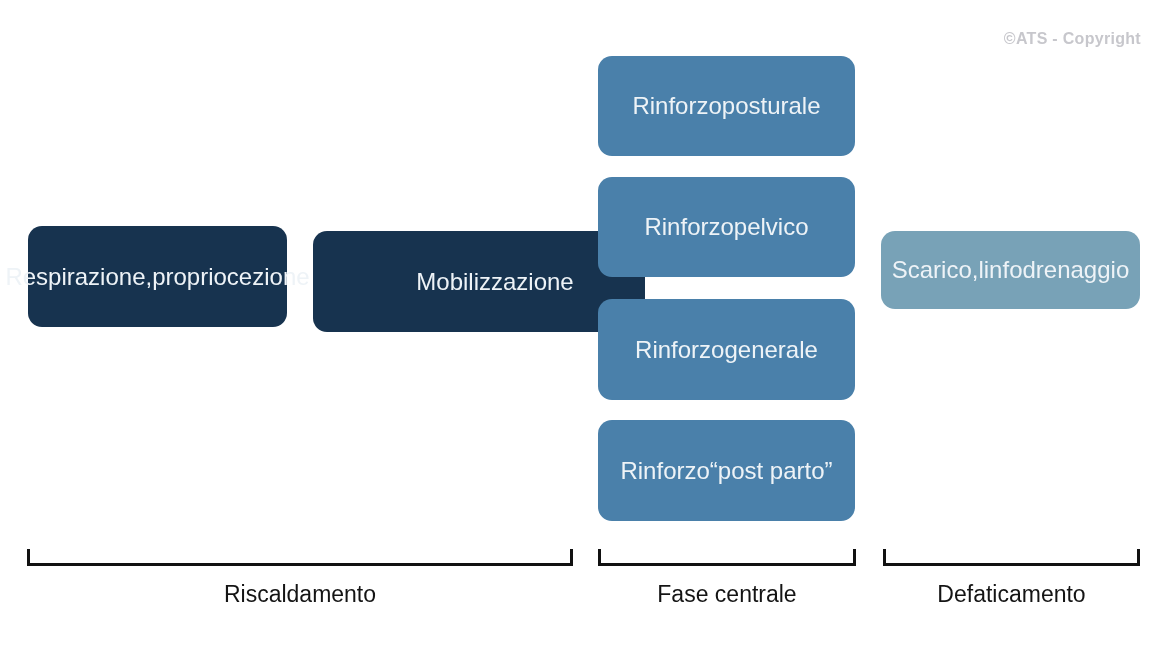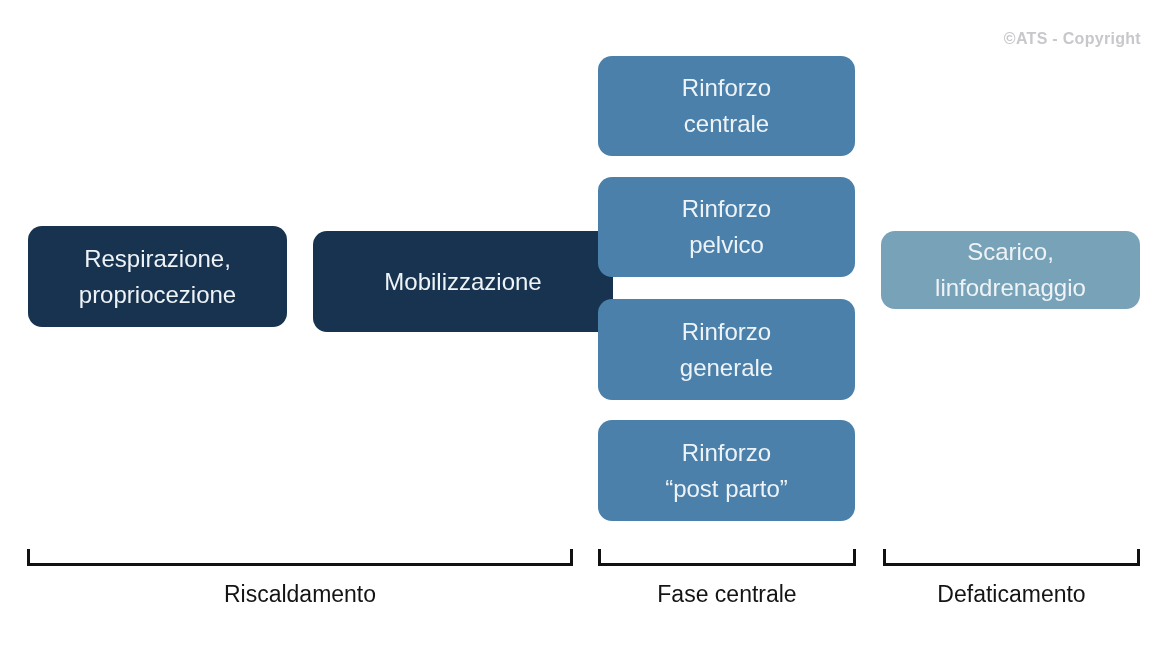--- a/index.html
+++ b/index.html
@@ -22,36 +22,36 @@
     font-size: 16px;
     font-weight: 700;
     letter-spacing: 0.3px;
     color: var(--watermark, #c7c7cc);
     margin-left: 26px;
   }
   .box {
     position: absolute;
     border-radius: 14px;
     display: flex;
-    flex-direction: column;
+    flex-direction: row;
     align-items: center;
     justify-content: center;
     text-align: center;
     color: var(--box-text, #eef3f7);
     font-size: 24px;
     line-height: 36px;
     font-weight: 400;
   }
   .box span { display: block; }
   .dark   { background: var(--dark,   #17334f); }
   .medium { background: var(--medium, #4a80aa); }
   .light  { background: var(--light,  #78a2b7); }
 
   #b-resp  { left: 28px;  top: 226px; width: 259px; height: 101px; }
-  #b-mob   { left: 313px; top: 231px; width: 300px; height: 101px; }
+  #b-mob   { left: 313px; top: 231px; width: 300px; height: 101px; padding-left: 32px; }
   #b-post  { left: 598px; top: 56px;  width: 257px; height: 100px; }
   #b-pelv  { left: 598px; top: 177px; width: 257px; height: 100px; }
   #b-gen   { left: 598px; top: 299px; width: 257px; height: 101px; }
   #b-parto { left: 598px; top: 420px; width: 257px; height: 101px; }
   #b-scar  { left: 881px; top: 231px; width: 259px; height: 78px; }
 
   .bracket {
     position: absolute;
     top: 549px;
     height: 17px;
@@ -88,21 +88,21 @@
     <span>Respirazione,</span>
     <span>propriocezione</span>
   </div>
   <div class="box dark" id="b-mob">
     <span>Mobilizzazione</span>
     <span></span>
   </div>
 
   <div class="box medium" id="b-post">
     <span>Rinforzo</span>
-    <span>centrale</span>
+    <span>posturale</span>
   </div>
   <div class="box medium" id="b-pelv">
     <span>Rinforzo</span>
     <span>pelvico</span>
   </div>
   <div class="box medium" id="b-gen">
     <span>Rinforzo</span>
     <span>generale</span>
   </div>
   <div class="box medium" id="b-parto">

